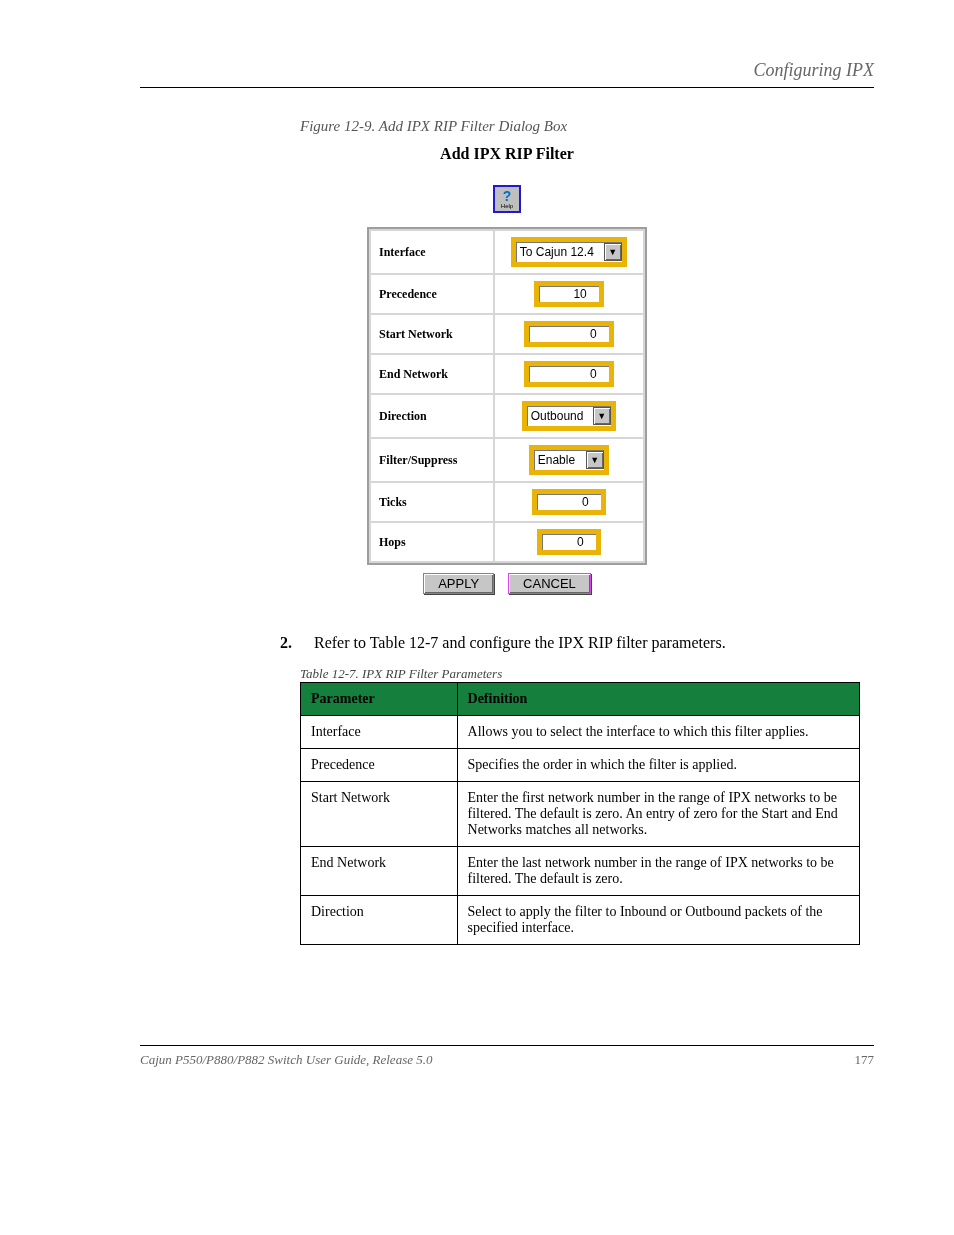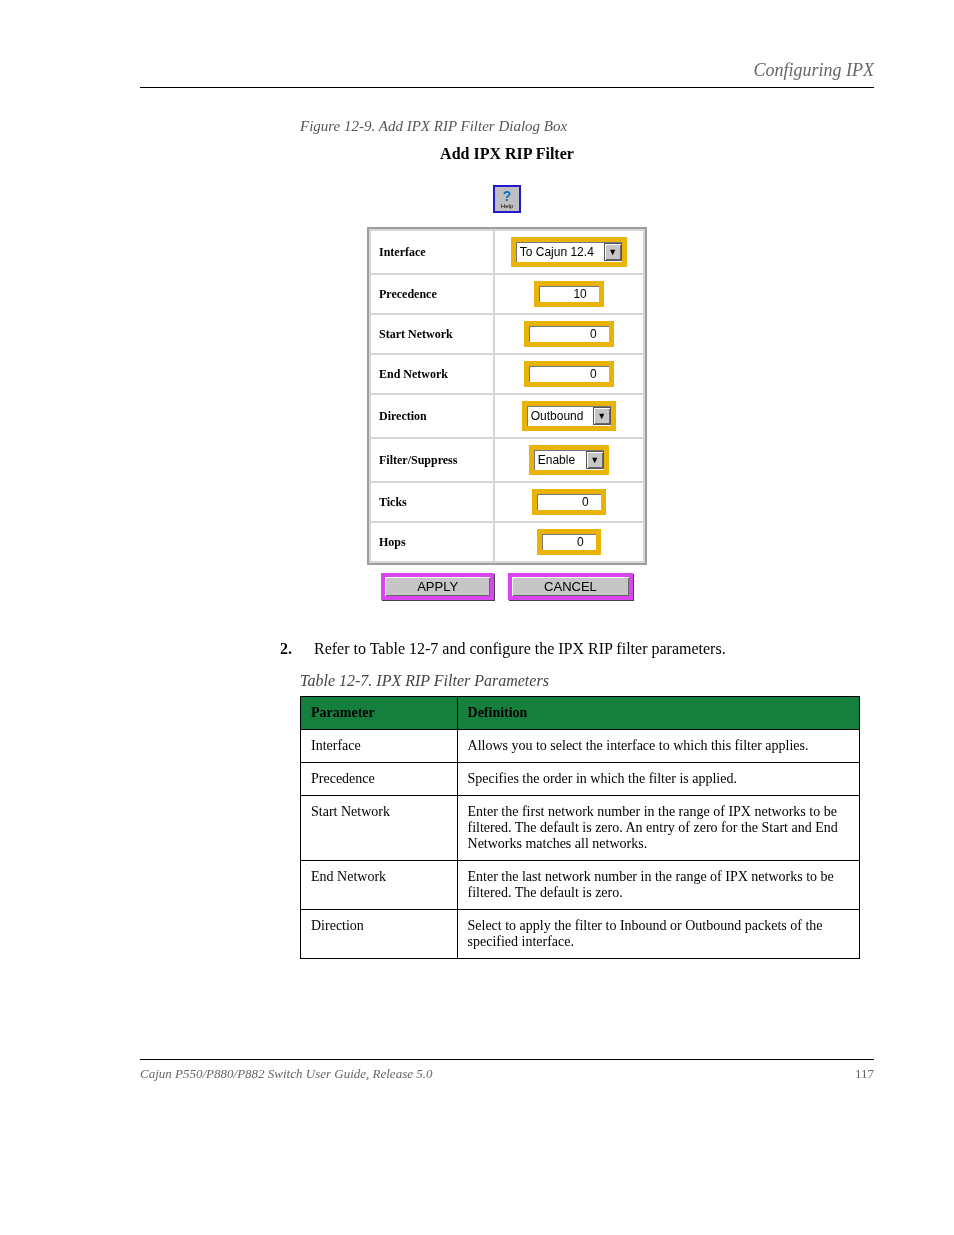--- a/index.html
+++ b/index.html
@@ -140,42 +140,42 @@
   .btn-row {
     display: flex;
     justify-content: center;
     gap: 14px;
     margin-top: 8px;
   }
   .btn {
     font-family: Arial, Helvetica, sans-serif;
     font-size: 13px;
     background: #c6c6c6;
-    border: 4px solid #d946ef;
+    border: 1px solid #d946ef;
     box-shadow: inset 1px 1px 0 #fff, inset -1px -1px 0 #666, 1px 1px 0 #444;
-    padding: 2px 32px;
+    padding: 2px 14px;
     cursor: pointer;
   }
 
   
   .step-row {
     display: flex;
     gap: 18px;
     font-size: 16px;
     margin: 20px 0 10px 0;
   }
   .step-num {
     font-weight: bold;
     min-width: 16px;
   }
   .cap {
     font-style: italic;
-    font-size: 16px;
+    font-size: 13px;
     color: #444;
-    margin: 14px 0 6px 160px;
+    margin: 14px 0 0 160px;
   }
   table.doc {
     width: 560px;
     margin-left: 160px;
     border-collapse: collapse;
     font-size: 14px;
   }
   table.doc th, table.doc td {
     border: 1px solid #000;
     padding: 8px 10px;
@@ -322,16 +322,16 @@
       </tr>
       <tr>
         <td>Direction</td>
         <td>Select to apply the filter to Inbound or Outbound packets of the specified interface.</td>
       </tr>
     </tbody>
   </table>
 
   <div class="footer">
     <span class="ftitle">Cajun P550/P880/P882 Switch User Guide, Release 5.0</span>
-    <span>117</span>
+    <span>177</span>
   </div>
 
 </div>
 
 </body></html>

